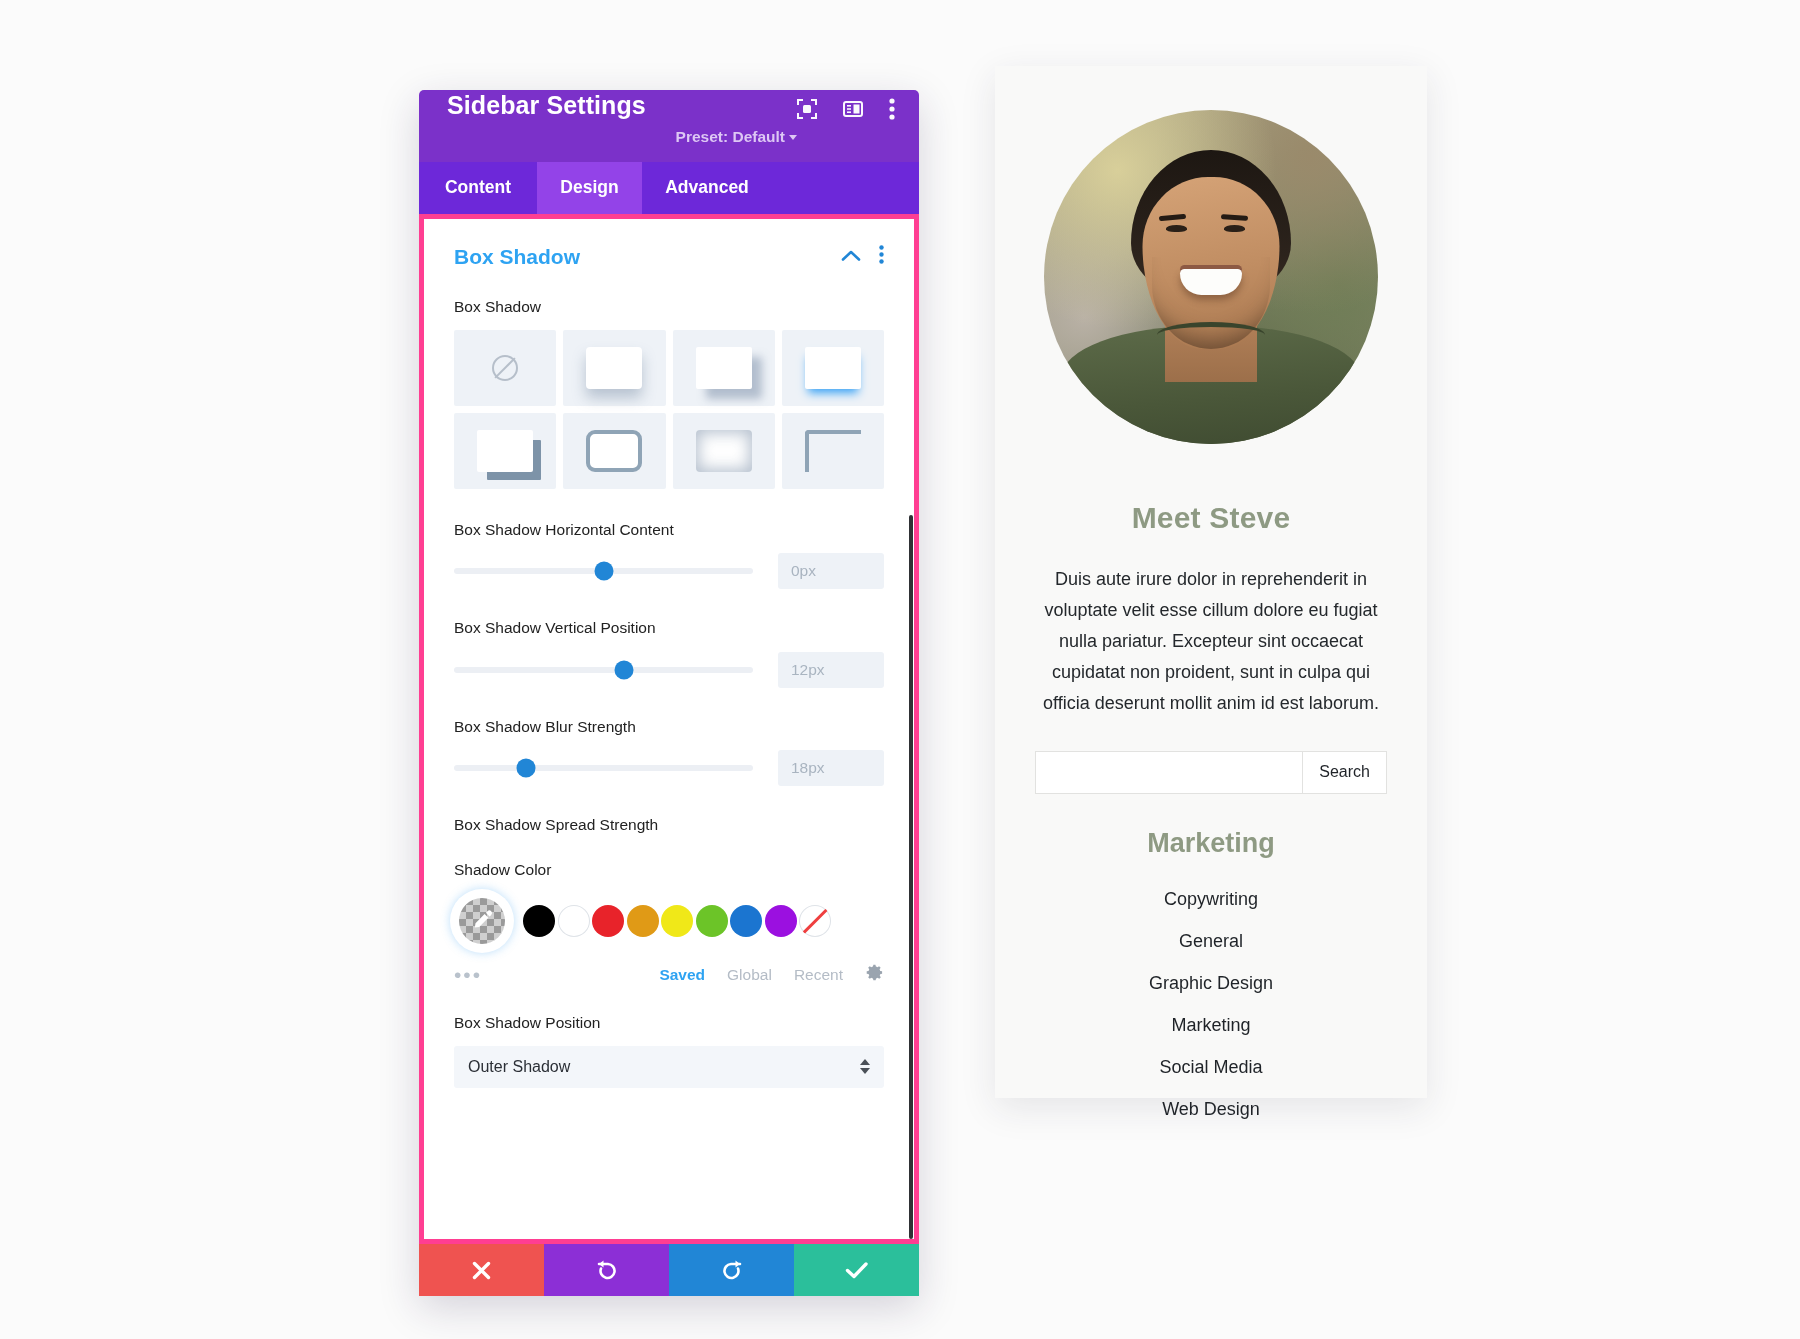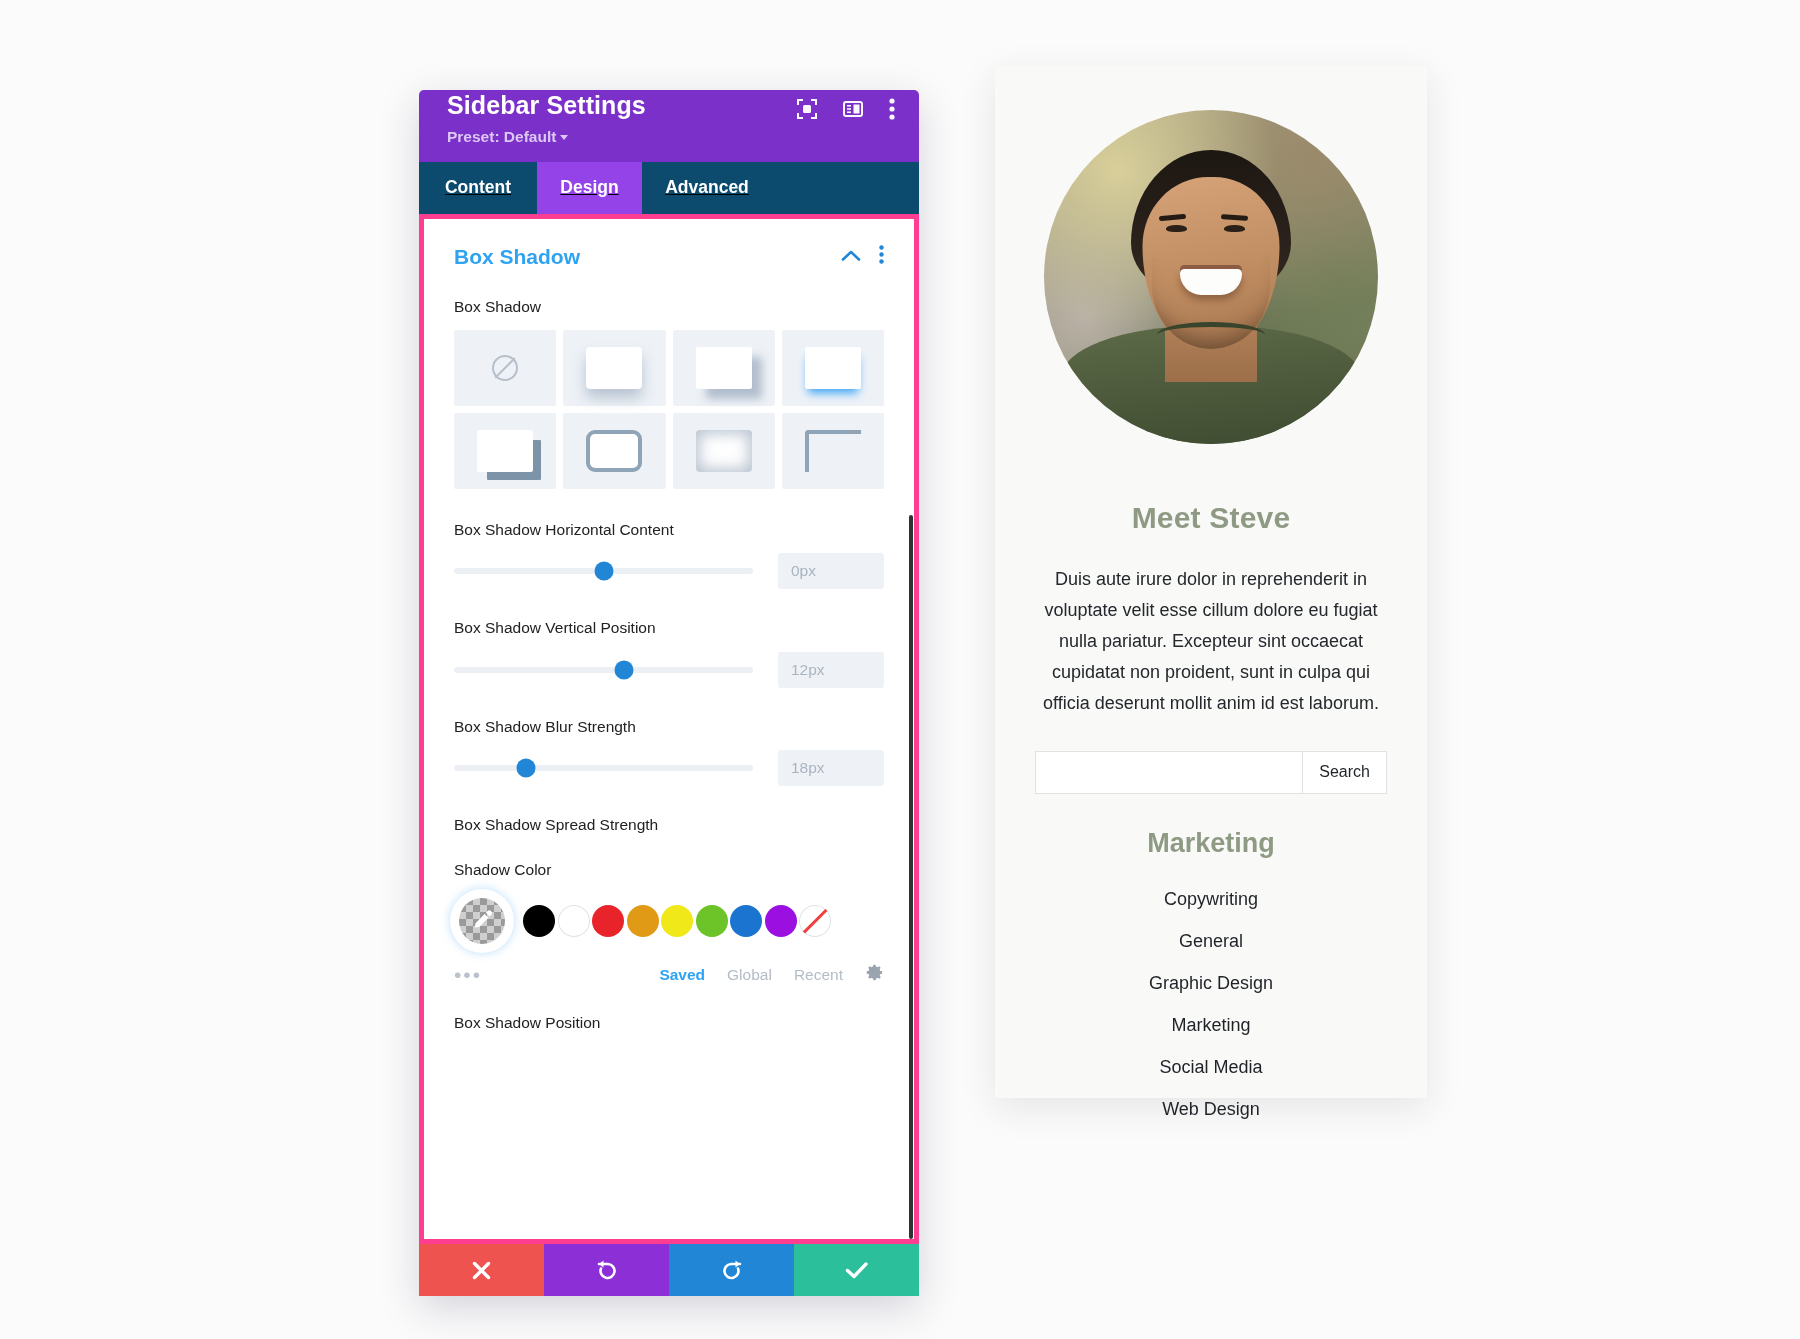--- a/index.html
+++ b/index.html
@@ -28,32 +28,33 @@
     position: relative;
   }
   .modal-title-wrap { flex: 1; }
   .modal-title {
     color: #fff; font-size: 25px; font-weight: 700;
     letter-spacing: .1px; line-height: 1.1;
   }
   .modal-preset {
     color: #ddc7f4; font-size: 15.5px; font-weight: 600;
     margin-top: 8px;
+    text-align: right;
   }
   .preset-caret {
     display: inline-block; margin-left: 4px;
     border-left: 4.5px solid transparent;
     border-right: 4.5px solid transparent;
     border-top: 5.5px solid #ddc7f4;
     vertical-align: middle;
   }
   .header-icons { display: flex; align-items: center; gap: 26px; padding-top: 6px; }
   .hicon { cursor: pointer; line-height: 0; opacity: .97; }
 
-  .tabs { display: flex; background: #0c4a6e; text-decoration: underline; }
+  .tabs { display: flex; background: #6d28d9; }
   .tab {
     padding: 15px 0 16px 0; text-align: center;
     color: #fff; font-size: 17.5px; font-weight: 600;
     cursor: pointer; flex: 0 0 auto;
   }
   .tab.t-content { width: 118px; }
   .tab.t-design { width: 105px; background: #9343e8; }
   .tab.t-advanced { width: 130px; }
 
   .modal-body-frame {
@@ -450,20 +451,27 @@
           <span>
             <svg width="19" height="19" viewBox="0 0 20 20">
               <path d="M10 6.6a3.4 3.4 0 100 6.8 3.4 3.4 0 000-6.8zm0 5.2a1.8 1.8 0 110-3.6 1.8 1.8 0 010 3.6z" fill="#9aa4af"></path>
               <path d="M18 11.2v-2.4l-2-.4a6.4 6.4 0 00-.7-1.7l1.2-1.7-1.7-1.7-1.7 1.2a6.4 6.4 0 00-1.7-.7l-.4-2H8.8l-.4 2c-.6.15-1.16.4-1.7.7L5 3.3 3.3 5l1.2 1.7c-.3.54-.55 1.1-.7 1.7l-2 .4v2.4l2 .4c.15.6.4 1.16.7 1.7L3.3 15 5 16.7l1.7-1.2c.54.3 1.1.55 1.7.7l.4 2h2.4l.4-2c.6-.15 1.16-.4 1.7-.7l1.7 1.2 1.7-1.7-1.2-1.7c.3-.54.55-1.1.7-1.7l2-.4z" fill="#9aa4af"></path>
             </svg>
           </span>
         </div>
       </div>
 
       <div class="field-label" style="margin-top:26px;margin-bottom:0;">Box Shadow Position</div>
+      <div class="select-box">
+        <span>Outer Shadow</span>
+        <span class="spin">
+            <i class="up"></i>
+            <i class="dn"></i>
+          </span>
+      </div>
 
       <div class="scroll-track"></div>
     </div>
   </div>
 
   <div class="modal-footer">
     <div class="fbtn fb-cancel">
       <svg width="21" height="21" viewBox="0 0 21 21">
         <path d="M3.5 3.5l14 14M17.5 3.5l-14 14" stroke="#fff" stroke-width="3.4" stroke-linecap="round"></path>
       </svg>

